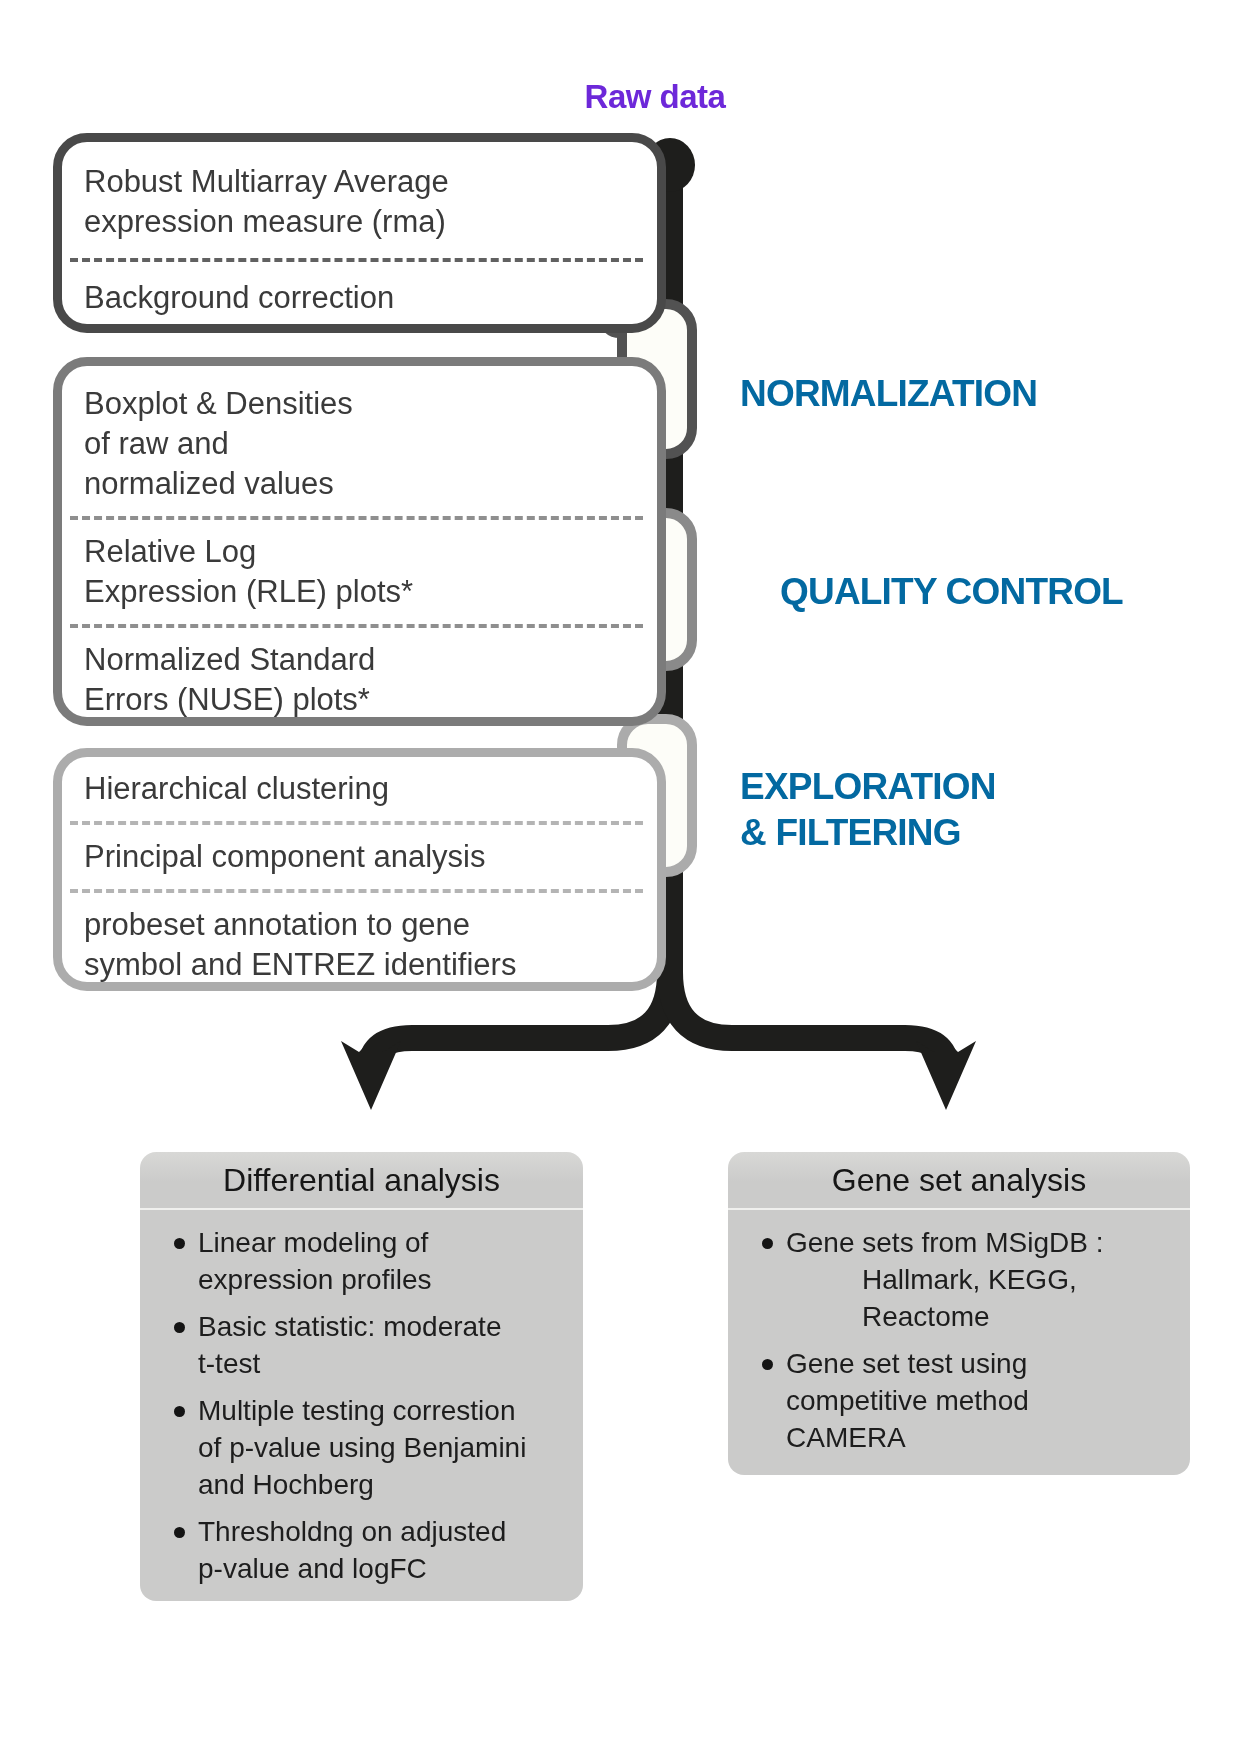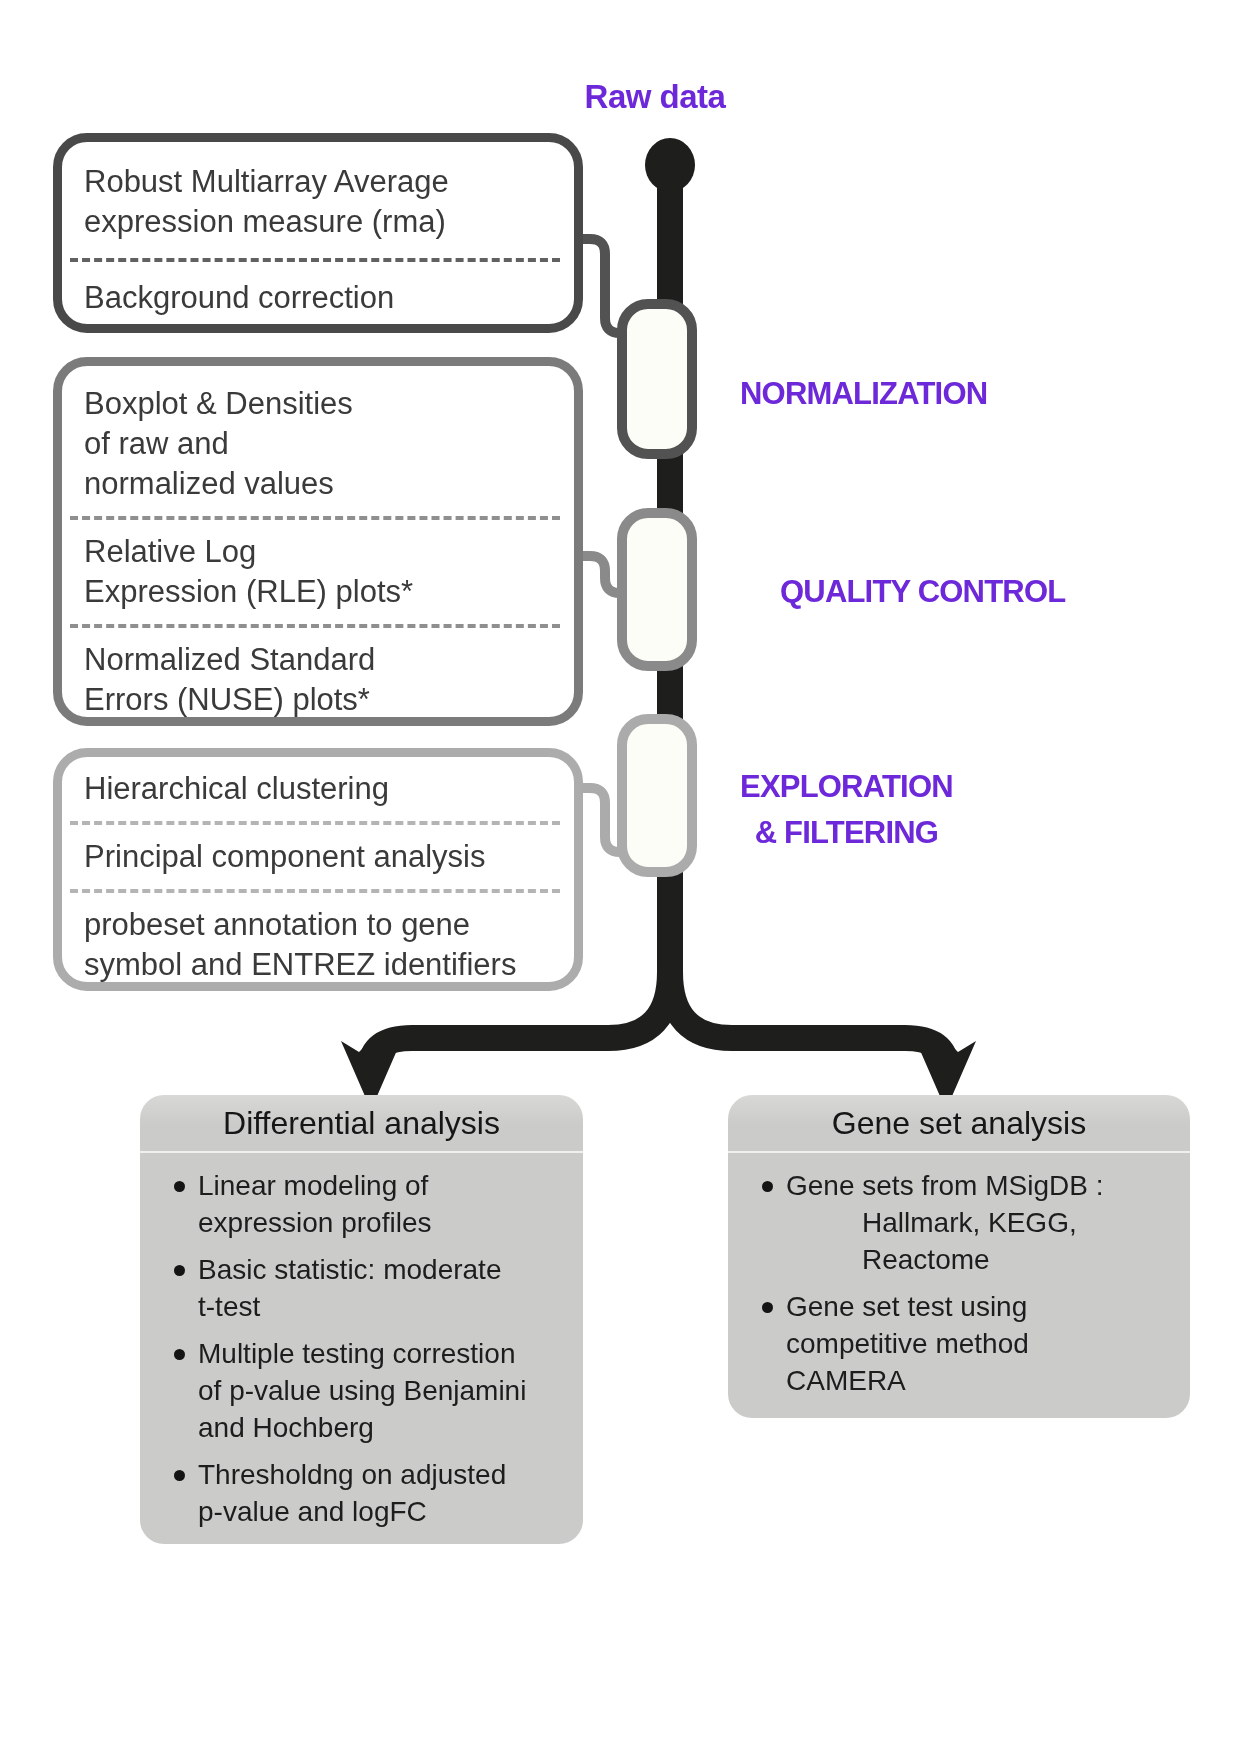--- a/index.html
+++ b/index.html
@@ -5,41 +5,41 @@
   html,body{margin:0;padding:0;background:#ffffff;}
   .canvas{position:relative;width:1240px;height:1753px;background:#ffffff;overflow:hidden;
           font-family:"Liberation Sans", sans-serif;color:#1d1d1d;}
   .canvas svg{position:absolute;left:0;top:0;}
 
   
   .raw-data{position:absolute;left:505px;top:78px;width:300px;text-align:center;
             font-size:33px;font-weight:bold;color:#6d28d9;letter-spacing:-0.5px;}
 
   
-  .box{position:absolute;left:53px;width:530px;background:#ffffff;border-radius:34px;
+  .box{position:absolute;left:53px;width:613px;background:#ffffff;border-radius:34px;
        box-sizing:border-box;font-size:31px;color:#3a3a3a;}
   .box .ln{line-height:40px;white-space:nowrap;}
   .box .step{padding-left:22px;}
   .box .divider{border-top:4px dashed #8f8f8f;margin:12px 14px 12px 8px;height:0;}
   .box1{top:133px;height:200px;border:9px solid #494949;padding-top:20px;}
   .box1 .divider{border-color:#616161;margin-top:16px;margin-bottom:16px;}
   .box2{top:357px;height:369px;border:9px solid #7b7b7b;padding-top:18px;}
   .box2 .divider{border-color:#8f8f8f;}
   .box3{top:748px;height:243px;border:9px solid #acacac;padding-top:12px;}
   .box3 .divider{border-color:#b4b4b4;}
 
   
-  .stage-label{position:absolute;left:740px;font-size:31px;font-weight:bold;color:#6d28d9;
-               letter-spacing:-0.8px;line-height:46px;white-space:nowrap;text-align:center;}
+  .stage-label{position:absolute;left:740px;font-size:37px;font-weight:bold;color:#0369a1;
+               letter-spacing:-0.8px;line-height:46px;white-space:nowrap;}
   .lbl-norm{top:371px;}
   .lbl-qc{top:569px;margin-left:40px;}
   .lbl-expl{top:764px;}
 
   
-  .panel{position:absolute;top:1095px;border-radius:24px;
+  .panel{position:absolute;top:1152px;border-radius:16px;
          background:linear-gradient(180deg,#d8d8d6 0px,#cbcbca 30px);
          box-sizing:border-box;color:#1d1d1d;}
   .panel-left{left:140px;width:443px;height:449px;}
   .panel-right{left:728px;width:462px;height:323px;}
   .panel-title{height:56px;display:flex;align-items:center;justify-content:center;
                font-size:32px;color:#161616;}
   .panel-sep{border-top:2px solid #f0f0ee;height:0;}
   .panel-body{padding:14px 0 0 34px;font-size:28px;}
   .bullet{display:flex;margin-bottom:10px;}
   .bdot{flex:none;width:11px;height:11px;border-radius:50%;background:#141414;

